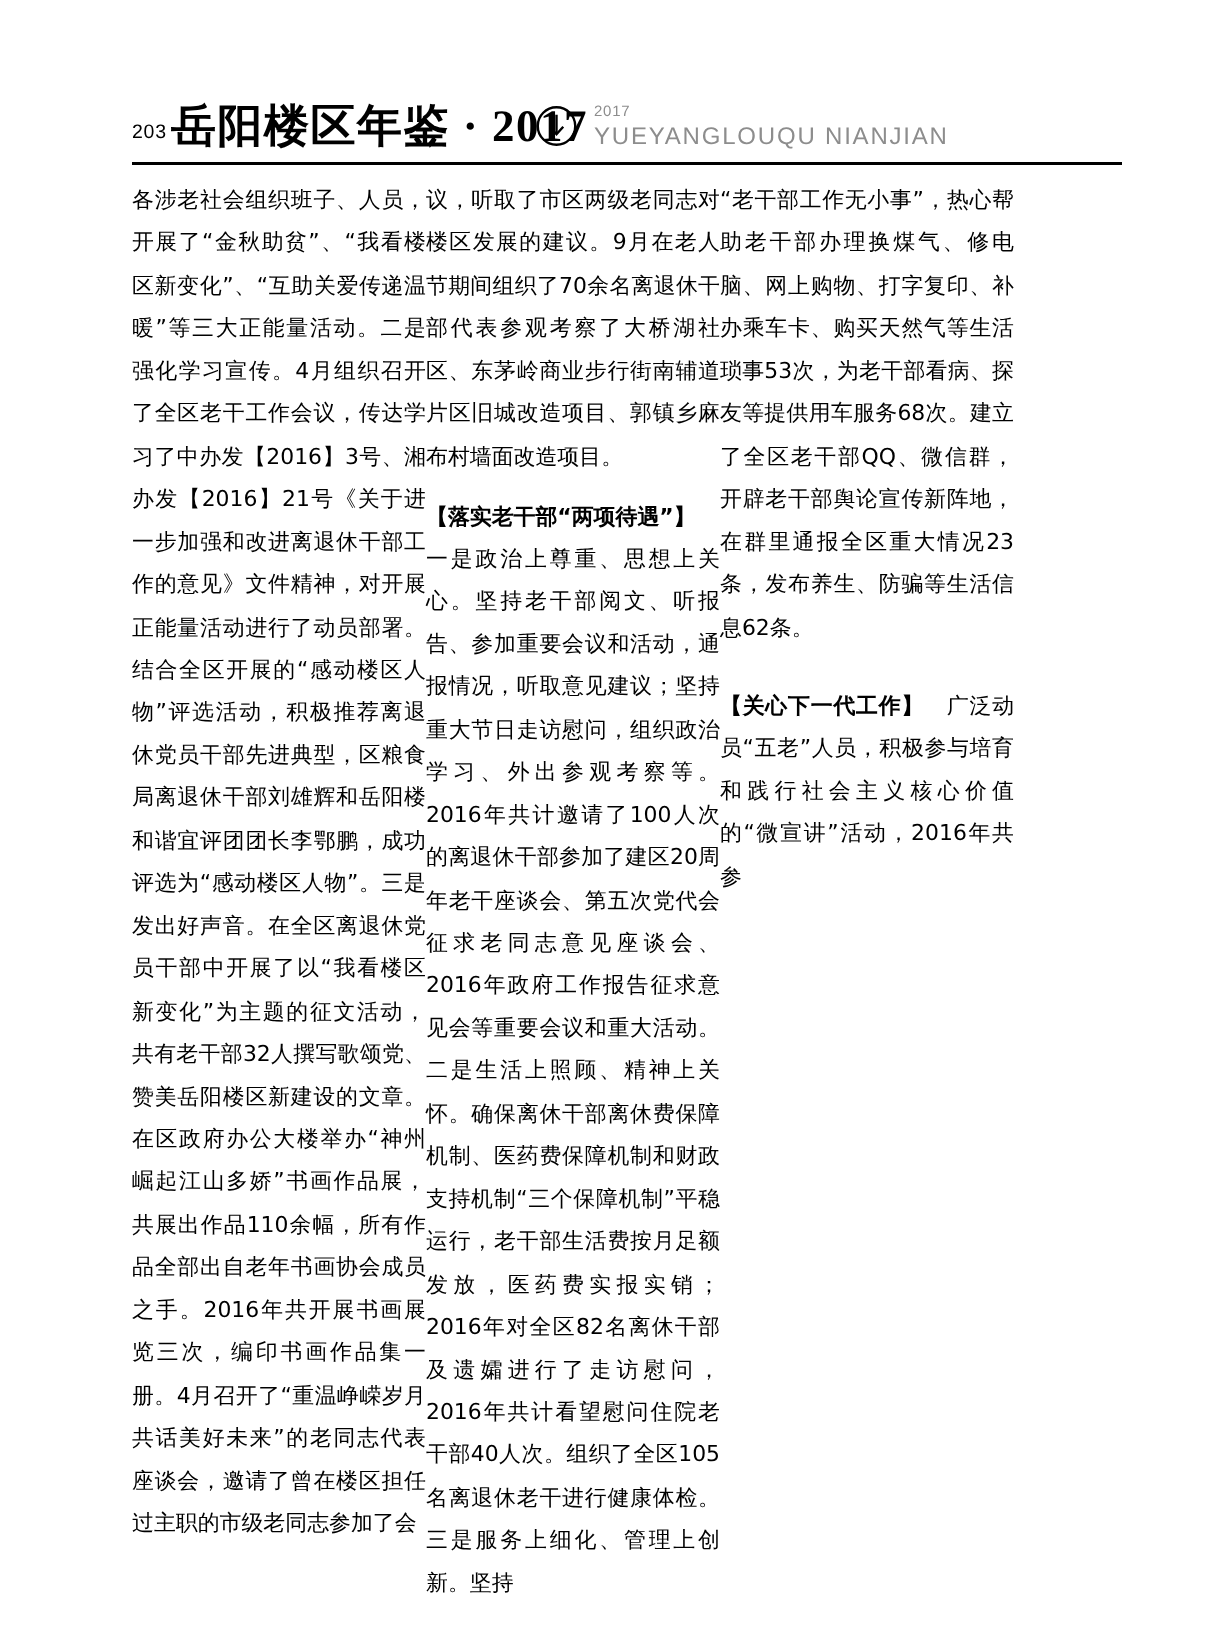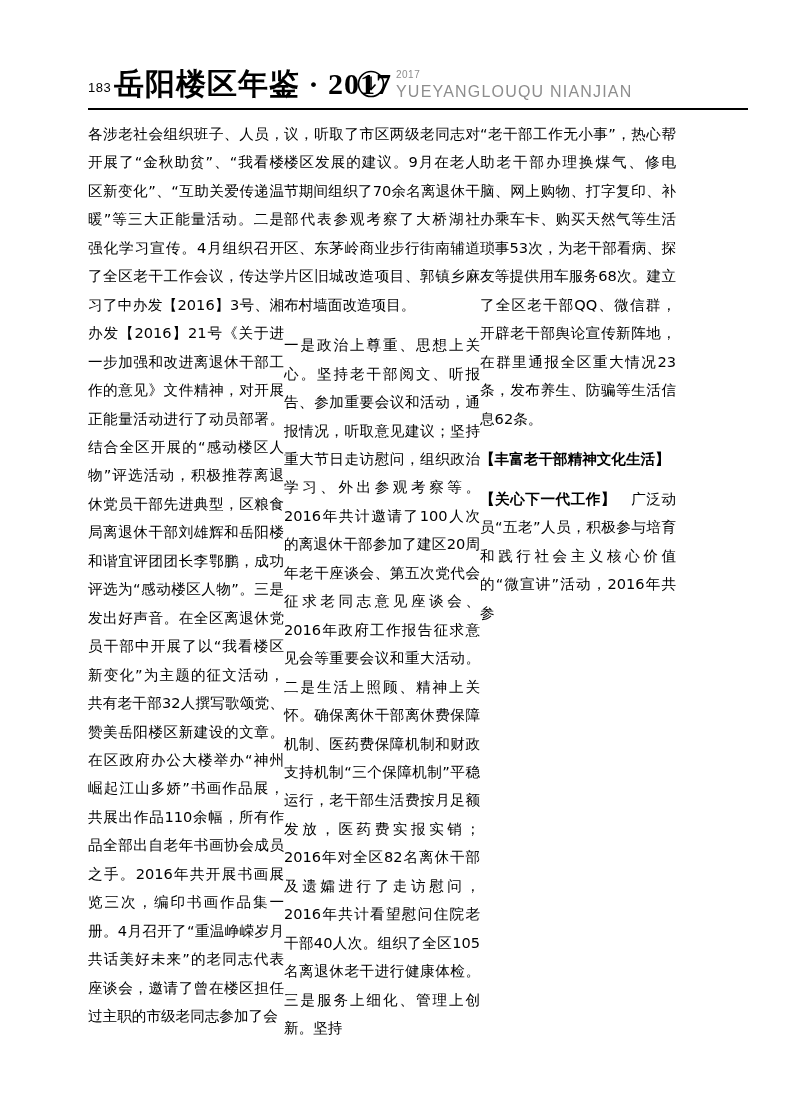--- a/index.html
+++ b/index.html
@@ -117,21 +117,21 @@
     display: inline;
   }
   .blockgap { height: 12px; }
 </style>
 </head>
 <body>
 
 <div class="page">
 
   <div class="header">
-    <div class="page-number">183</div>
+    <div class="page-number">203</div>
     <div class="header-title">岳阳楼区年鉴 · 2017</div>
     <div class="header-logo">
       <svg viewBox="0 0 28 28" width="28" height="28">
         <circle cx="14" cy="14" r="12.5" fill="none" stroke="#000" stroke-width="1.6"></circle>
         <path d="M14 6.5 L14 19" stroke="#000" stroke-width="1.6" fill="none"></path>
         <path d="M9.5 14.5 L14 19.5 L18.5 14.5" stroke="#000" stroke-width="1.6" fill="none"></path>
       </svg>
     </div>
     <div class="header-sub">
       <div class="yr">2017</div>
@@ -142,25 +142,25 @@
 
   <div class="columns">
 
     <div class="col">
       <p>各涉老社会组织班子、人员，开展了“金秋助贫”、“我看楼区新变化”、“互助关爱传递温暖”等三大正能量活动。二是强化学习宣传。4月组织召开了全区老干工作会议，传达学习了中办发【2016】3号、湘办发【2016】21号《关于进一步加强和改进离退休干部工作的意见》文件精神，对开展正能量活动进行了动员部署。结合全区开展的“感动楼区人物”评选活动，积极推荐离退休党员干部先进典型，区粮食局离退休干部刘雄辉和岳阳楼和谐宜评团团长李鄂鹏，成功评选为“感动楼区人物”。三是发出好声音。在全区离退休党员干部中开展了以“我看楼区新变化”为主题的征文活动，共有老干部32人撰写歌颂党、赞美岳阳楼区新建设的文章。在区政府办公大楼举办“神州崛起江山多娇”书画作品展，共展出作品110余幅，所有作品全部出自老年书画协会成员之手。2016年共开展书画展览三次，编印书画作品集一册。4月召开了“重温峥嵘岁月 共话美好未来”的老同志代表座谈会，邀请了曾在楼区担任过主职的市级老同志参加了会</p>
     </div>
 
     <div class="col">
       <p>议，听取了市区两级老同志对楼区发展的建议。9月在老人节期间组织了70余名离退休干部代表参观考察了大桥湖社区、东茅岭商业步行街南辅道片区旧城改造项目、郭镇乡麻布村墙面改造项目。</p>
       <div class="blockgap"></div>
+      <p class="sec-head">【落实老干部“两项待遇”】</p>
       <p>一是政治上尊重、思想上关心。坚持老干部阅文、听报告、参加重要会议和活动，通报情况，听取意见建议；坚持重大节日走访慰问，组织政治学习、外出参观考察等。2016年共计邀请了100人次的离退休干部参加了建区20周年老干座谈会、第五次党代会征求老同志意见座谈会、2016年政府工作报告征求意见会等重要会议和重大活动。二是生活上照顾、精神上关怀。确保离休干部离休费保障机制、医药费保障机制和财政支持机制“三个保障机制”平稳运行，老干部生活费按月足额发放，医药费实报实销；2016年对全区82名离休干部及遗孀进行了走访慰问，2016年共计看望慰问住院老干部40人次。组织了全区105名离退休老干进行健康体检。三是服务上细化、管理上创新。坚持</p>
     </div>
 
     <div class="col">
       <p>“老干部工作无小事”，热心帮助老干部办理换煤气、修电脑、网上购物、打字复印、补办乘车卡、购买天然气等生活琐事53次，为老干部看病、探友等提供用车服务68次。建立了全区老干部QQ、微信群，开辟老干部舆论宣传新阵地，在群里通报全区重大情况23条，发布养生、防骗等生活信息62条。</p>
       <div class="blockgap"></div>
-      <p class="sec-head">【丰富老干部精神文化生活】</p>
       <div class="blockgap"></div>
       <p><span class="sec-head inline-first">【关心下一代工作】</span>　<span>广泛动员“五老”人员，积极参与培育和践行社会主义核心价值的“微宣讲”活动，2016年共参</span></p>
     </div>
 
   </div>
 </div>
 
 </body></html>

